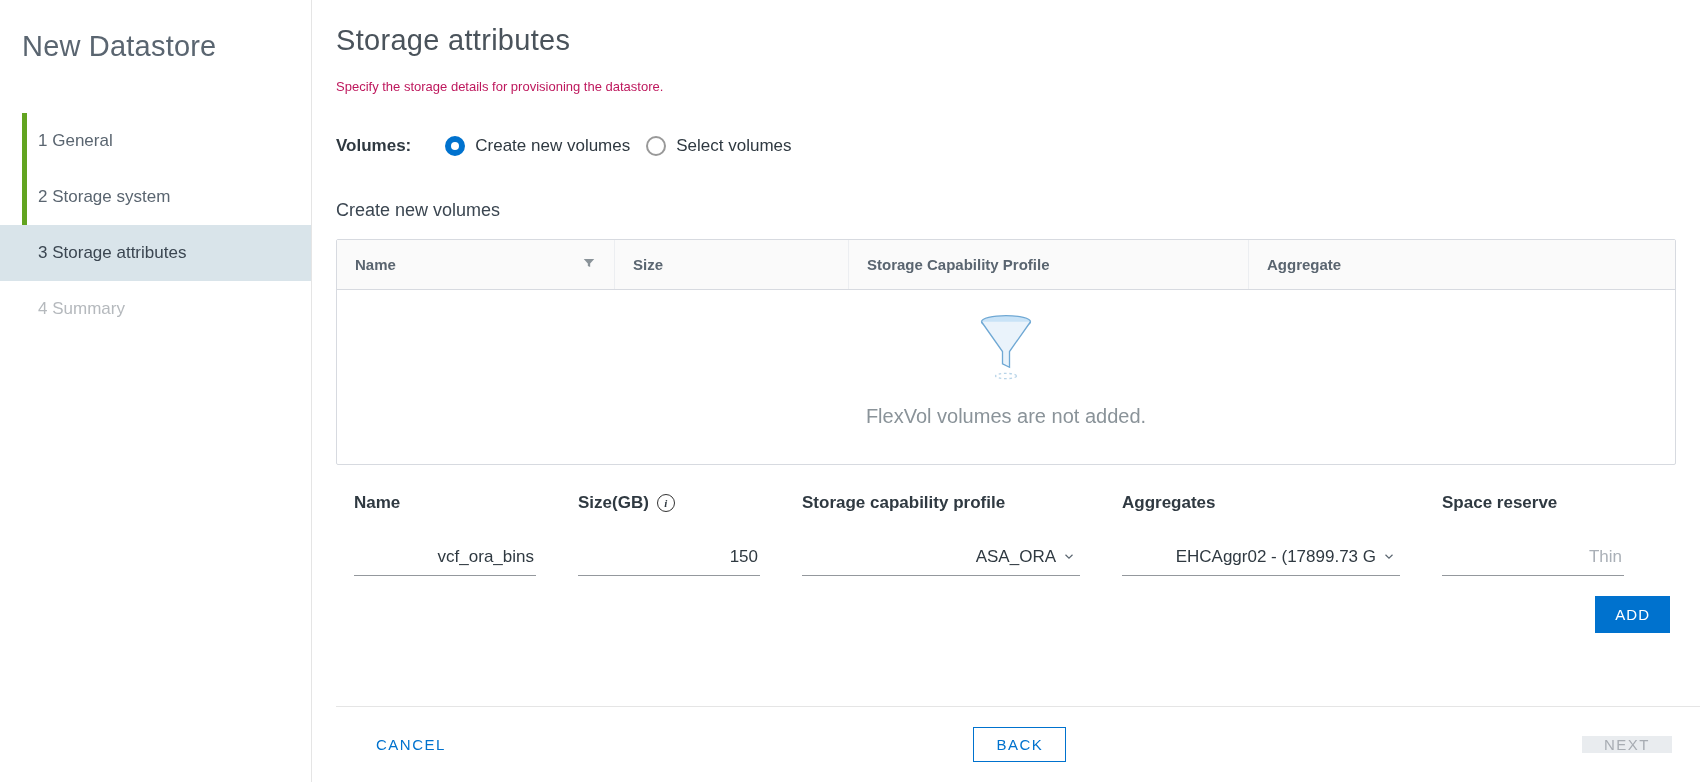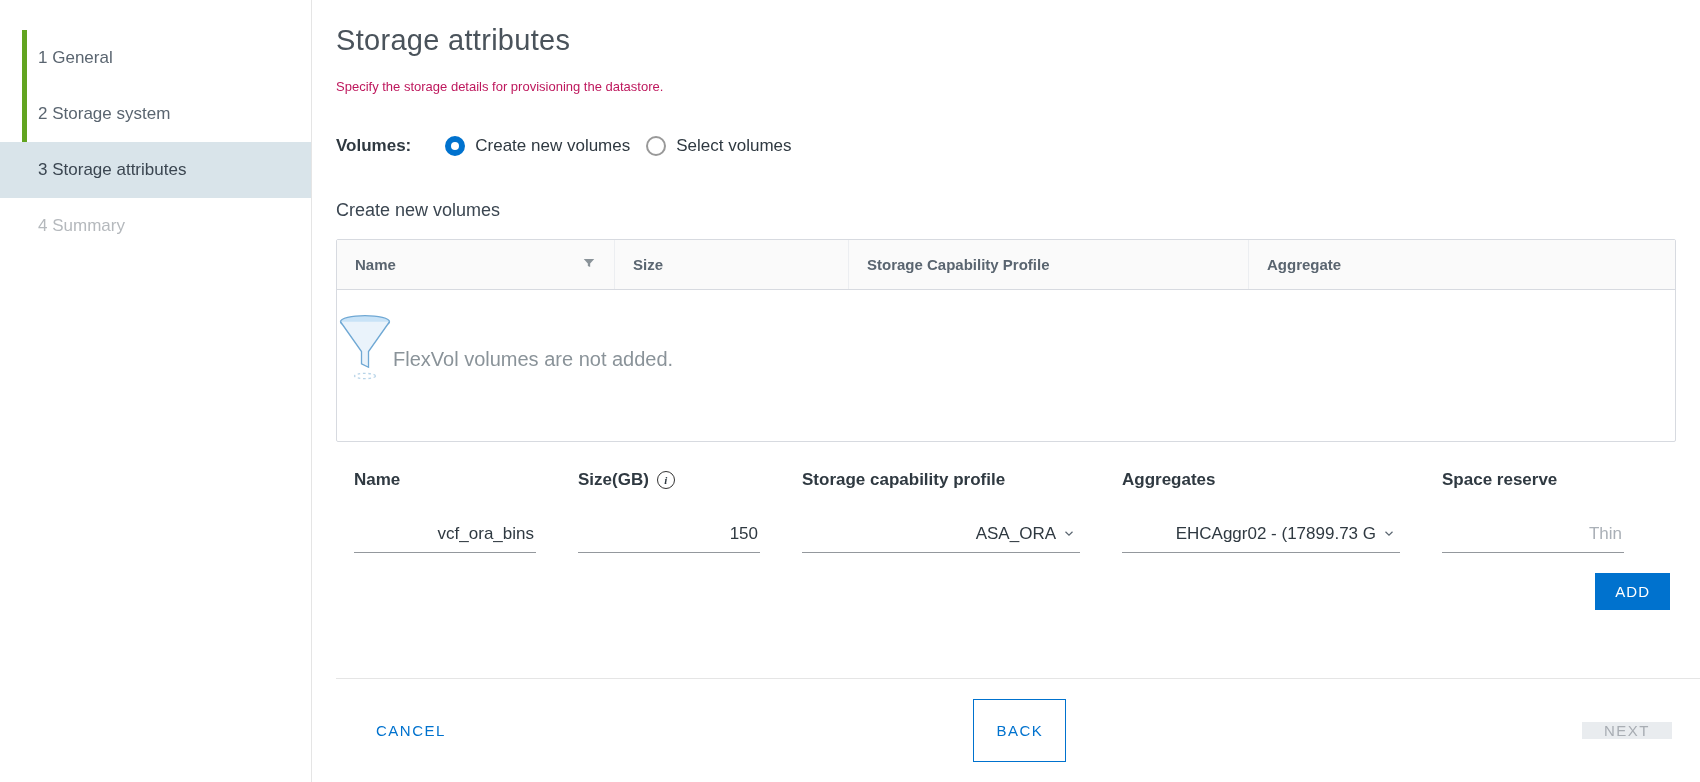--- a/index.html
+++ b/index.html
@@ -144,21 +144,21 @@
       justify-content: space-between;
     }
     .th:last-child { border-right: none; }
     .th-name { width: 278px; }
     .th-size { width: 234px; }
     .th-scp { width: 400px; }
     .th-agg { flex: 1; }
     .filter-icon svg { width: 14px; height: 14px; }
     .empty-body {
       display: flex;
-      flex-direction: row;
+      flex-direction: column;
       align-items: center;
       padding: 24px 0 36px 0;
     }
     .funnel svg { width: 56px; height: 68px; margin-bottom: 20px; }
     .empty-text { color: #8a9399; font-size: 20px; font-weight: 300; }
 
     .form-row {
       display: flex;
       gap: 42px;
       padding: 0 18px;
@@ -240,36 +240,37 @@
       cursor: pointer;
       padding: 8px 12px;
     }
     .btn-outline {
       background: #fff;
       border: 1px solid #0072ce;
       color: #0072ce;
       font-size: 15px;
       letter-spacing: 1.5px;
       cursor: pointer;
-      padding: 22px 22px;
+      padding: 8px 22px;
     }
     .btn-next {
       background: #e9ecef;
       color: #a8adb3;
       border: none;
       font-size: 15px;
       letter-spacing: 1.5px;
       padding: 0 22px;
       cursor: not-allowed;
     }
   </style>
 </head>
 <body>
 
 <aside class="sidebar">
+  <h1 class="wizard-title">New Datastore</h1>
   <ul class="steps">
     <li class="step completed">
       <span>1</span>
       <span>General</span>
     </li>
     <li class="step completed">
       <span>2</span>
       <span>Storage system</span>
     </li>
     <li class="step active">

